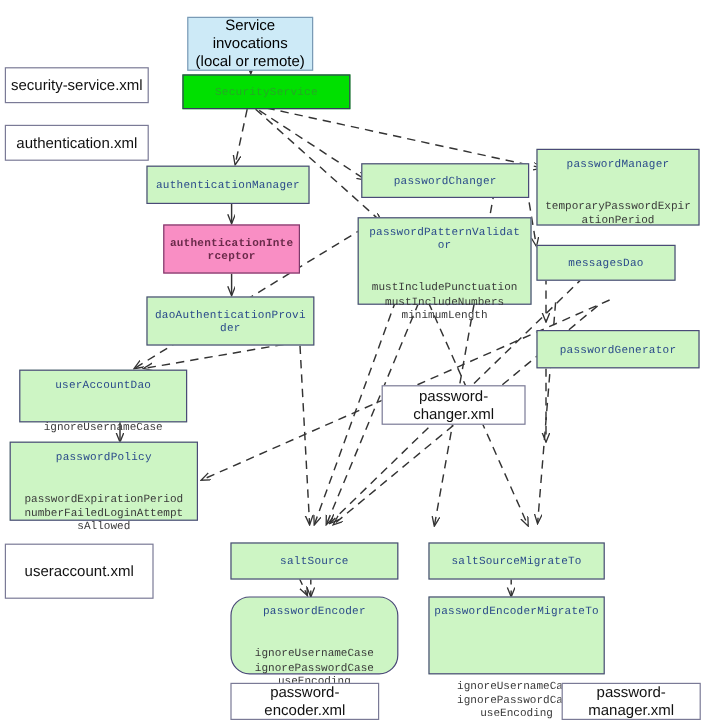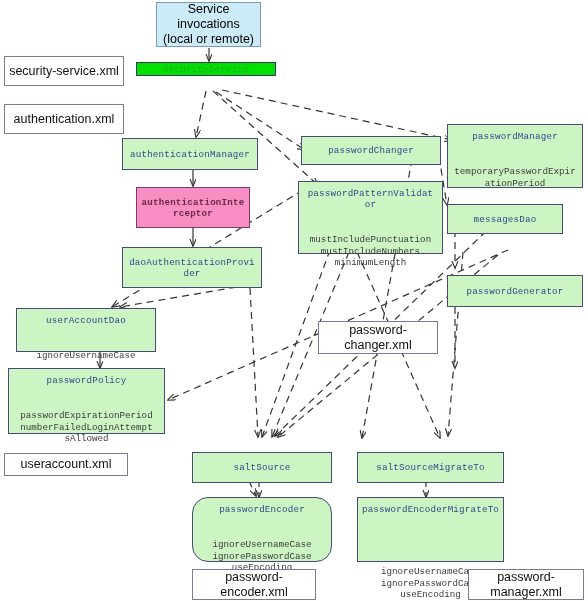--- a/index.html
+++ b/index.html
@@ -139,27 +139,27 @@
       <path d="M463,252 L448,436"></path>
       <path d="M498,255 L278,437"></path>
       <path d="M260,283 L120,307"></path>
       <path d="M250,288 L258,437"></path>
       <path d="M259,480 L259,497"></path>
       <path d="M426,480 L426,497"></path>
       <path d="M249,481 L256,496"></path>
     </g>
   </svg>
 
-  <div class="node blue" style="left:156px; top:2px; width:105px; height:45px;">
+  <div class="node blue" style="left:156px; top:14px; width:105px; height:45px;">
     <div class="label">Service
 invocations
 (local or remote)</div>
   </div>
 
-  <div class="node bright" style="left:136px; top:62px; width:140px; height:14px;">
+  <div class="node bright" style="left:152px; top:62px; width:140px; height:29px;">
     <div class="title">SecurityService</div>
   </div>
 
   <div class="node green" style="left:122px; top:138px; width:136px; height:32px;">
     <div class="title">authenticationManager</div>
   </div>
 
   <div class="node pink" style="left:136px; top:187px; width:114px; height:41px;">
     <div class="title">authenticationInte
 rceptor</div>
@@ -237,21 +237,21 @@
 
   <div class="filebox" style="left:4px; top:104px; width:120px; height:30px;">
     <div class="label">authentication.xml</div>
   </div>
 
   <div class="filebox" style="left:318px; top:321px; width:120px; height:33px;">
     <div class="label">password-
 changer.xml</div>
   </div>
 
-  <div class="filebox" style="left:4px; top:453px; width:124px; height:23px;justify-content:center;">
+  <div class="filebox" style="left:4px; top:453px; width:124px; height:46px;justify-content:center;">
     <div class="label">useraccount.xml</div>
   </div>
 
   <div class="filebox" style="left:192px; top:569px; width:124px; height:31px;">
     <div class="label">password-
 encoder.xml</div>
   </div>
 
   <div class="filebox" style="left:468px; top:569px; width:116px; height:31px;">
     <div class="label">password-

